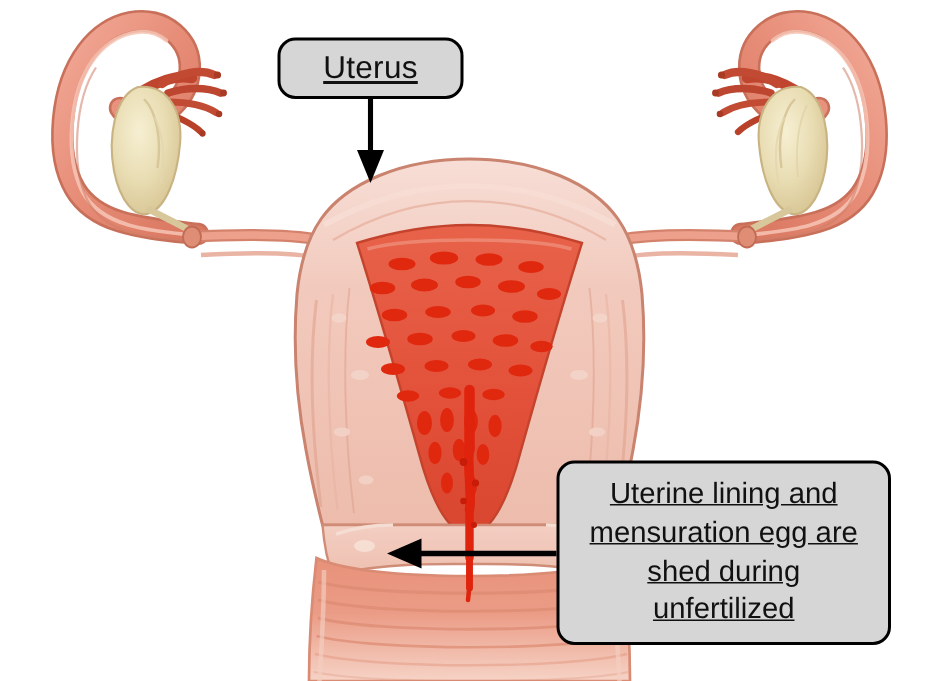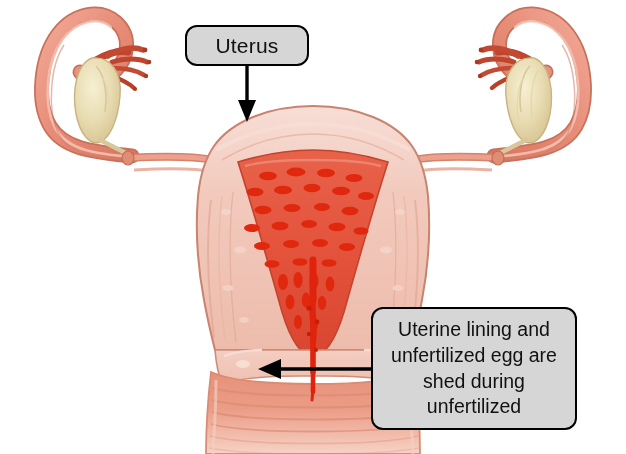--- a/index.html
+++ b/index.html
@@ -30,34 +30,35 @@
     box-sizing: border-box;
     background: #d6d6d6;
     border: 2px solid #000000;
     border-radius: 12px;
     display: flex;
     align-items: center;
     justify-content: center;
     text-align: center;
     color: #111111;
     z-index: 5;
+    text-decoration: underline;
   }
   #callout-uterus {
     left: 185px;
     top: 25px;
     width: 124px;
     height: 41px;
     font-size: 21px;
     line-height: 1;
     letter-spacing: .2px;
   }
   #callout-shed {
     left: 371px;
     top: 307px;
-    width: 206px;
+    width: 223px;
     height: 123px;
     font-size: 19.5px;
     line-height: 1.32;
     padding: 2px 10px;
   }
   .callout span { display: block; }
 </style>
 </head>
 <body>
 
@@ -319,19 +320,19 @@
     </g>
   </svg>
 
   <div class="callout" id="callout-uterus">
     <span>Uterus</span>
   </div>
 
   <div class="callout" id="callout-shed">
     <div>
       <span>Uterine lining and</span>
-      <span>unfertilized egg are</span>
+      <span>mensuration egg are</span>
       <span>shed during</span>
       <span>unfertilized</span>
     </div>
   </div>
 
 </div>
 
 </body></html>

